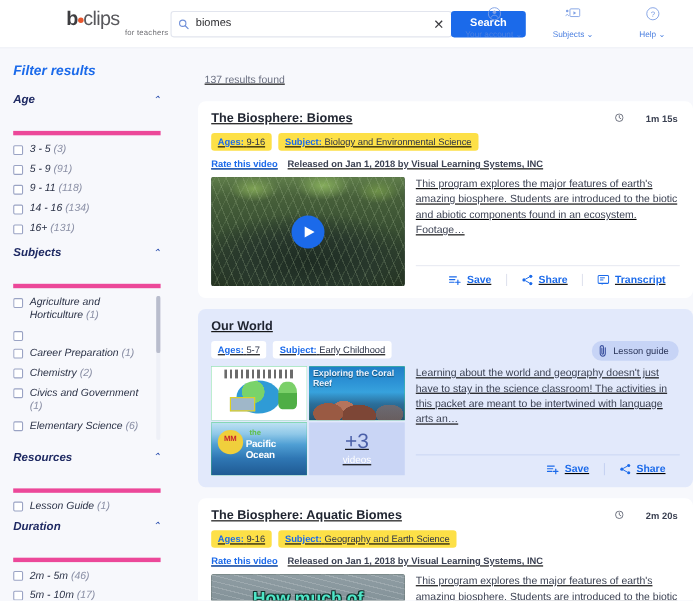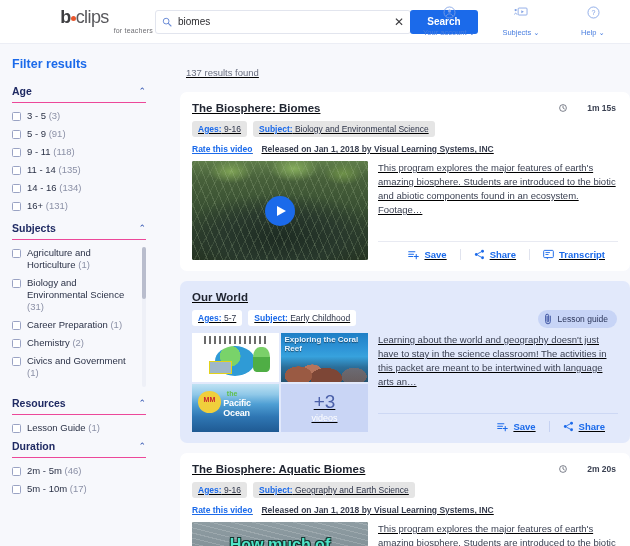--- a/index.html
+++ b/index.html
@@ -55,27 +55,28 @@
   .hr-item { width: 58px; text-align: center; cursor: pointer; }
   .hr-icon { display: flex; justify-content: center; height: 17px; align-items: center; }
   .hr-label { font-size: 7.5px; color: #4a7fe0; margin-top: 11px; white-space: nowrap; }
 
   
   .sidebar {
     position: absolute; left: 0; top: 45px;
     width: 160px; height: 501px;
     padding: 12px 14px 0 12px;
     overflow: hidden;
+    font-style: italic;
   }
   .filter-title { color: #1b6aea; font-size: 12.5px; font-weight: 700; margin-bottom: 14px; }
   .facet { margin-bottom: 4px; }
   .facet-head {
     display: flex; align-items: center; justify-content: space-between;
-    border-bottom: 1px solid #ec4899;
-    padding-bottom: 5px; margin-bottom: 7px; cursor: pointer;
+    border-bottom: 4px solid #ec4899;
+    padding-bottom: 22px; margin-bottom: 7px; cursor: pointer;
   }
   .facet-name { font-size: 10.5px; font-weight: 700; color: #1f2a63; }
   .chev { color: #2a4eaf; font-size: 9px; line-height: 9px; }
   .opt { display: flex; align-items: flex-start; margin-bottom: 6px; cursor: pointer; }
   .cb {
     width: 9px; height: 9px; border: 1.2px solid #9aa3c4; border-radius: 1.5px;
     background: #fff; margin-right: 6px; flex: none; margin-top: 1.5px;
   }
   .opt-label { font-size: 9.5px; color: #2b3247; line-height: 12px; }
   .opt-count { color: #8b90a6; }
@@ -95,25 +96,25 @@
 
   .card {
     background: #fff; border-radius: 7px; padding: 10px 12px 11px 12px;
     margin-bottom: 10px; position: relative;
   }
   .card.collection { background: #e2e9fb; }
   .card-title { font-size: 11.5px; font-weight: 700; color: #1f2430; margin-bottom: 7px; }
   .duration {
     position: absolute; right: 14px; top: 11px;
     font-size: 8.5px; font-weight: 700; color: #3b4152;
-    display: flex; align-items: center; gap: 20px;
+    display: flex; gap: 20px;
   }
   .badges { display: flex; gap: 6px; margin-bottom: 7px; flex-wrap: wrap; align-items: center; }
   .badge {
-    background: #e5e5e5; border-radius: 3px; padding: 3px 6px;
+    background: #fde047; border-radius: 3px; padding: 3px 6px;
     font-size: 8.5px; color: #2b3247; white-space: nowrap;
   }
   .card.collection .badge { background: #ffffff; }
   .badge b { color: #1b6aea; font-weight: 700; }
   .badge span { font-weight: 400; }
   .meta-row { display: flex; align-items: center; gap: 9px; margin-bottom: 7px; }
   .rate-link {
     font-size: 8.5px; color: #1b6aea; font-weight: 700;
     text-decoration: underline; cursor: pointer;
   }
@@ -312,24 +313,20 @@
       <div class="opt">
           <span class="cb"></span>
           <span class="opt-label"><span>5 - 9</span> <span class="opt-count">(91)</span></span>
         </div>
       <div class="opt">
           <span class="cb"></span>
           <span class="opt-label"><span>9 - 11</span> <span class="opt-count">(118)</span></span>
         </div>
       <div class="opt">
           <span class="cb"></span>
-          <span class="opt-label"><span>11 - 14</span> <span class="opt-count">(135)</span></span>
-        </div>
-      <div class="opt">
-          <span class="cb"></span>
           <span class="opt-label"><span>14 - 16</span> <span class="opt-count">(134)</span></span>
         </div>
       <div class="opt">
           <span class="cb"></span>
           <span class="opt-label"><span>16+</span> <span class="opt-count">(131)</span></span>
         </div>
     </div>
   </div>
 
   <div class="facet" style="margin-top:10px;">
@@ -339,21 +336,20 @@
     </div>
     <div class="scrollbox">
       <div class="scrolltrack"></div>
       <div class="scrollthumb"></div>
       <div class="opt">
           <span class="cb"></span>
           <span class="opt-label"><span>Agriculture and Horticulture</span> <span class="opt-count">(1)</span></span>
         </div>
       <div class="opt">
           <span class="cb"></span>
-          <span class="opt-label"><span>Biology and Environmental Science</span> <span class="opt-count">(31)</span></span>
         </div>
       <div class="opt">
           <span class="cb"></span>
           <span class="opt-label"><span>Career Preparation</span> <span class="opt-count">(1)</span></span>
         </div>
       <div class="opt">
           <span class="cb"></span>
           <span class="opt-label"><span>Chemistry</span> <span class="opt-count">(2)</span></span>
         </div>
       <div class="opt">

